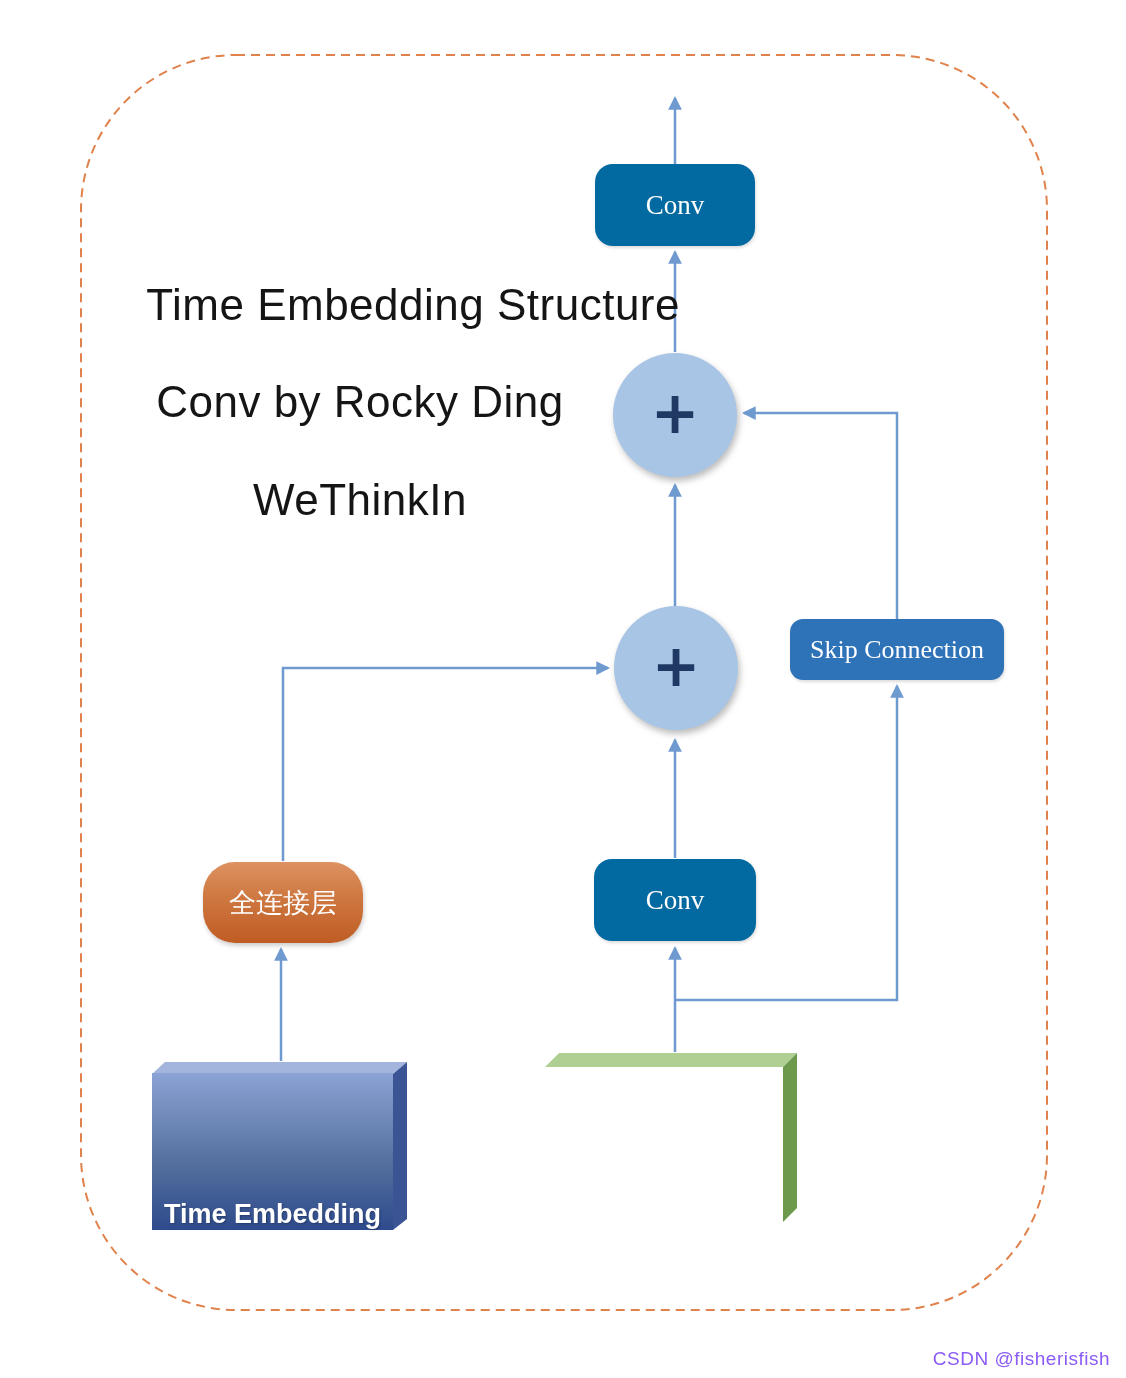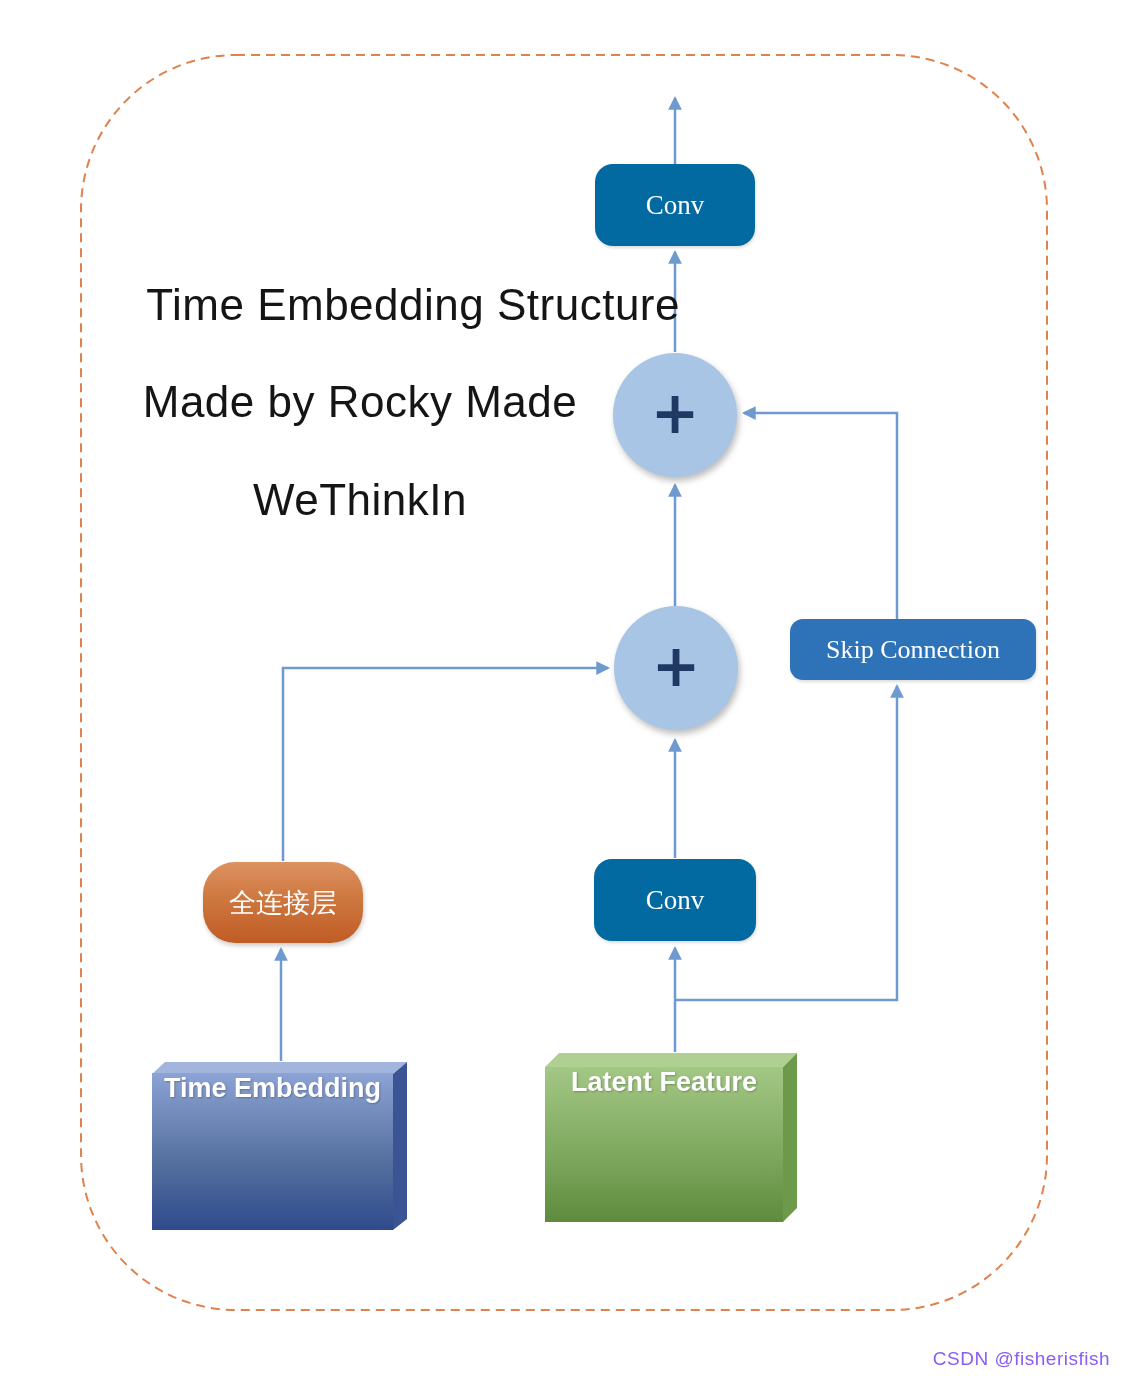--- a/index.html
+++ b/index.html
@@ -27,21 +27,21 @@
     position:absolute;display:flex;align-items:center;justify-content:center;
     color:#ffffff;font-family:"Liberation Serif", serif;
     box-shadow:1px 2px 3px rgba(120,120,120,0.25);
   }
   .conv{
     background:#0369a1;border-radius:18px;font-size:27px;
   }
   .conv-top{left:595px;top:164px;width:160px;height:82px;}
   .conv-mid{left:594px;top:859px;width:162px;height:82px;}
   .skipbox{
-    left:790px;top:619px;width:246px;height:61px;
+    left:790px;top:619px;width:214px;height:61px;
     background:#2E72B8;border-radius:13px;font-size:26px;
   }
   .fcbox{
     left:203px;top:862px;width:160px;height:81px;
     background:linear-gradient(180deg,#DD9261 0%,#CE7740 45%,#BF5C24 100%);
     border-radius:32px;font-size:27px;
     font-family:"Liberation Sans", sans-serif;
     box-shadow:1px 3px 4px rgba(120,120,120,0.35);
   }
 
@@ -55,21 +55,21 @@
   .add-mid{left:614px;top:606px;}
   .plus{
     color:#1F3864;font-size:58px;font-weight:bold;
     font-family:"DejaVu Sans", sans-serif;
     line-height:1;transform:translateY(-2px);
   }
 
   .box3d{position:absolute;}
   .box3d .face{position:absolute;}
   .box3d .front{
-    display:flex;align-items:flex-start;justify-content:center;
+    display:flex;align-items:flex-end;justify-content:center;
     color:#ffffff;font-weight:bold;font-size:27px;
     text-shadow:1px 1px 2px rgba(0,0,0,0.25);
   }
   .te{left:152px;top:1062px;width:255px;height:168px;}
   .te .top{left:0;top:0;width:255px;height:12px;background:#A3B5DC;
     clip-path:polygon(0% 100%,5.1% 0%,100% 0%,94.5% 100%);}
   .te .side{left:241px;top:0;width:14px;height:168px;background:#3B5494;
     clip-path:polygon(0% 7.1%,100% 0%,100% 93.5%,0% 100%);}
   .te .front{left:0;top:11px;width:241px;height:157px;
     background:linear-gradient(180deg,#8CA3D5 0%,#56719F 55%,#2E4A8C 100%);}
@@ -109,21 +109,21 @@
 
     <path d="M281,1061 L281,949" fill="none" stroke="#6F9AD0" stroke-width="2.5" marker-end="url(#ah)"></path>
     <path d="M283,861 L283,668 L608,668" fill="none" stroke="#6F9AD0" stroke-width="2.5" marker-end="url(#ah)"></path>
 
     <path d="M675,1000 L897,1000 L897,686" fill="none" stroke="#6F9AD0" stroke-width="2.5" marker-end="url(#ah)"></path>
     <path d="M897,619 L897,413 L744,413" fill="none" stroke="#6F9AD0" stroke-width="2.5" marker-end="url(#ah)"></path>
   </svg>
 
   <div class="title-block">
     <div class="title-line t1">Time Embedding Structure</div>
-    <div class="title-line t2">Made by Rocky Made</div>
+    <div class="title-line t2">Conv by Rocky Ding</div>
     <div class="title-line t3">WeThinkIn</div>
   </div>
 
   <div class="rnode conv conv-top">
     <span>Conv</span>
   </div>
 
   <div class="addcircle add-top">
     <span class="plus">+</span>
   </div>
@@ -148,20 +148,17 @@
     <div class="face top"></div>
     <div class="face side"></div>
     <div class="face front">
       <span>Time Embedding</span>
     </div>
   </div>
 
   <div class="box3d lf">
     <div class="face top"></div>
     <div class="face side"></div>
-    <div class="face front">
-      <span>Latent Feature</span>
-    </div>
   </div>
 
   <div class="watermark">CSDN @fisherisfish</div>
 
 </div>
 
 </body></html>

